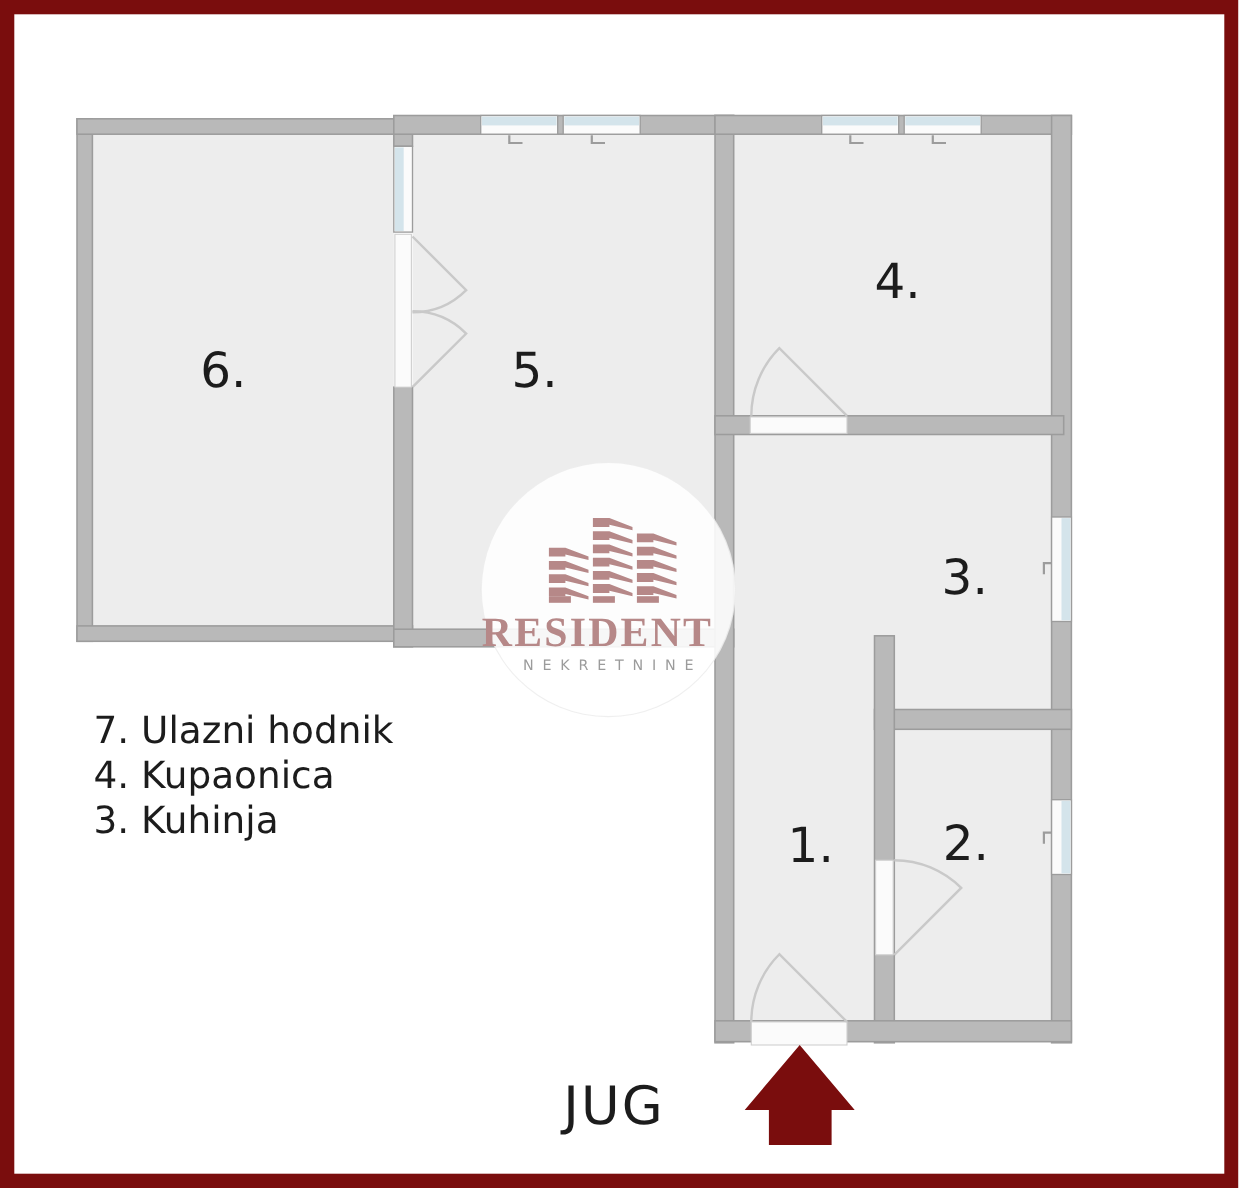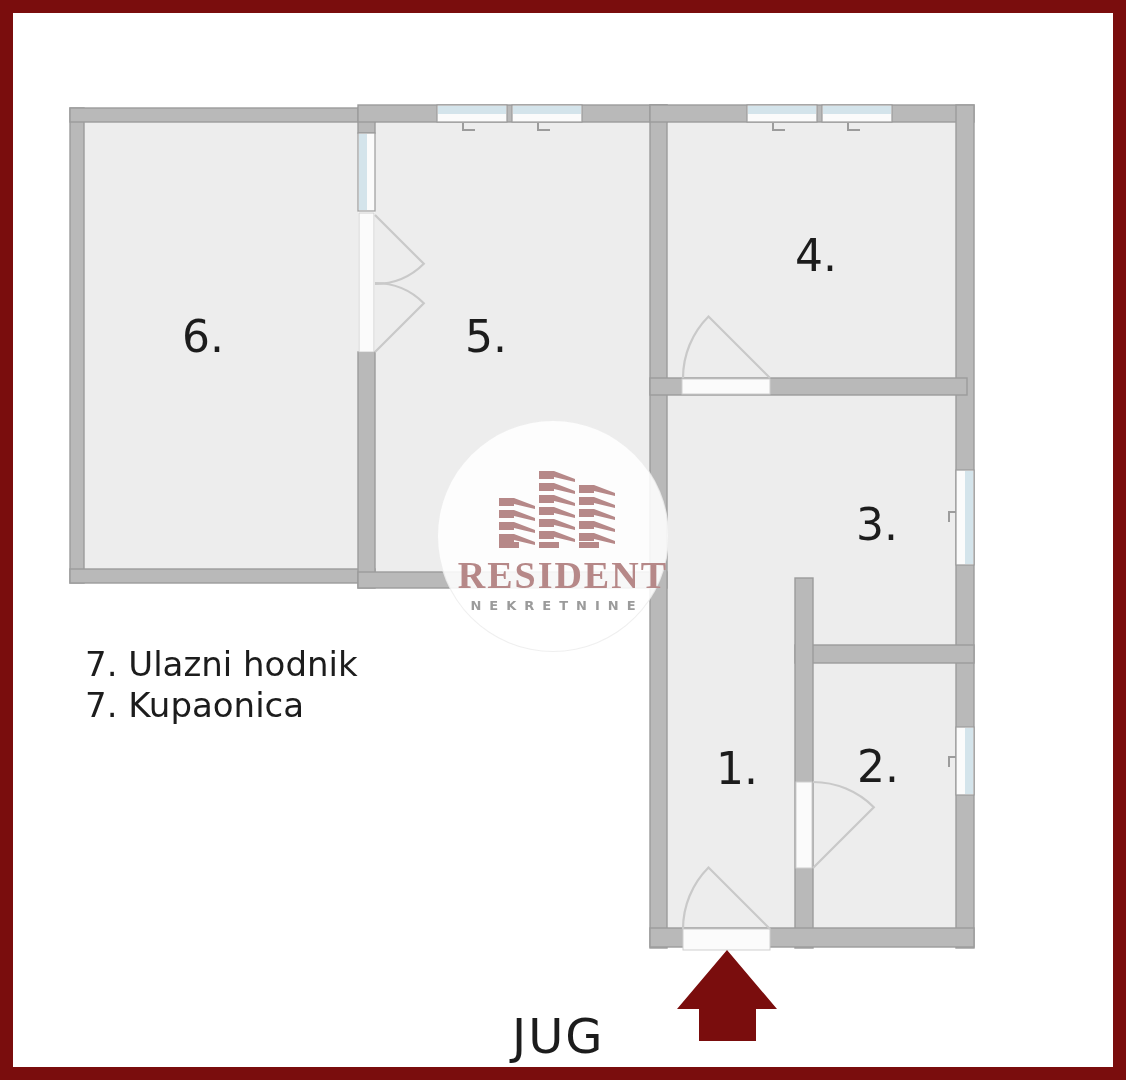--- a/index.html
+++ b/index.html
@@ -19,37 +19,37 @@
   .glass   { fill:var(--glass,#d4e4eb); }
   .arc     { fill:none; stroke:var(--arc,#c9c9c9); stroke-width:2.2; }
   .sill    { fill:none; stroke:var(--wall_edge,#9c9c9c); stroke-width:2; }
   .roomnum { font-family:"DejaVu Sans",sans-serif; font-size:44px; fill:var(--ink,#1c1c1c); text-anchor:middle; }
   .legend  {
     position:absolute; left:85px; top:644px; z-index:10;
     font-size:34px; line-height:41px; color:var(--ink,#1c1c1c); white-space:nowrap;
   }
   .jug {
     position:absolute; left:512px; top:978px; z-index:10;
-    font-size:48px; letter-spacing:2px; color:var(--ink,#1c1c1c);margin-top:30px;
+    font-size:48px; letter-spacing:2px; color:var(--ink,#1c1c1c);
   }
   .watermark {
     position:absolute; left:437px; top:420px; width:230px; height:230px;
     border-radius:50%; background:rgba(255,255,255,0.88);
     border:1px solid rgba(190,190,190,0.25); z-index:20;
   }
   .wm-logo { position:absolute; left:55px; top:44px; }
   .wm-logo .bld { fill:var(--brand,#b68888); }
   .wm-brand {
-    position:absolute; left:0; right:0; top:132px; text-align:right;
+    position:absolute; left:0; right:0; top:132px; text-align:left;
     font-family:"Liberation Serif","DejaVu Serif",serif; font-weight:bold;
     font-size:38px; letter-spacing:2px; color:var(--brand,#b68888);
   }
   .wm-sub {
     position:absolute; left:8px; right:0; top:177px; text-align:center;
-    font-size:13px; font-weight:bold; letter-spacing:8px; color:var(--subtitle,#9b9b9b);
+    font-size:13px; font-weight:normal; letter-spacing:8px; color:var(--subtitle,#9b9b9b);
   }
 </style>
 </head>
 <body>
 
 <div class="stage">
 
   <svg class="plan" width="1126" height="1080" viewBox="0 0 1126 1080">
 
     <g>
@@ -134,21 +134,22 @@
       <text class="roomnum" x="877" y="540">3.</text>
       <text class="roomnum" x="737" y="784">1.</text>
       <text class="roomnum" x="878" y="782">2.</text>
     </g>
 
     <path d="M727 950 L777 1009 L756 1009 L756 1041 L699 1041 L699 1009 L677 1009 Z" fill="#7a0d0d"></path>
   </svg>
 
   <div class="legend">
     <div>7. Ulazni hodnik</div>
-    <div>7. Kupaonica</div>
+    <div>4. Kupaonica</div>
+    <div>3. Kuhinja</div>
   </div>
 
   <div class="jug">JUG</div>
 
   <div class="watermark">
     <svg class="wm-logo" width="124" height="84" viewBox="0 0 124 84">
       <defs>
         <path id="flr" d="M0 0 H15 V8 H0 Z M15 0 L36 8 L36 11 L15 6 Z"></path>
       </defs>
       <g class="bld">

